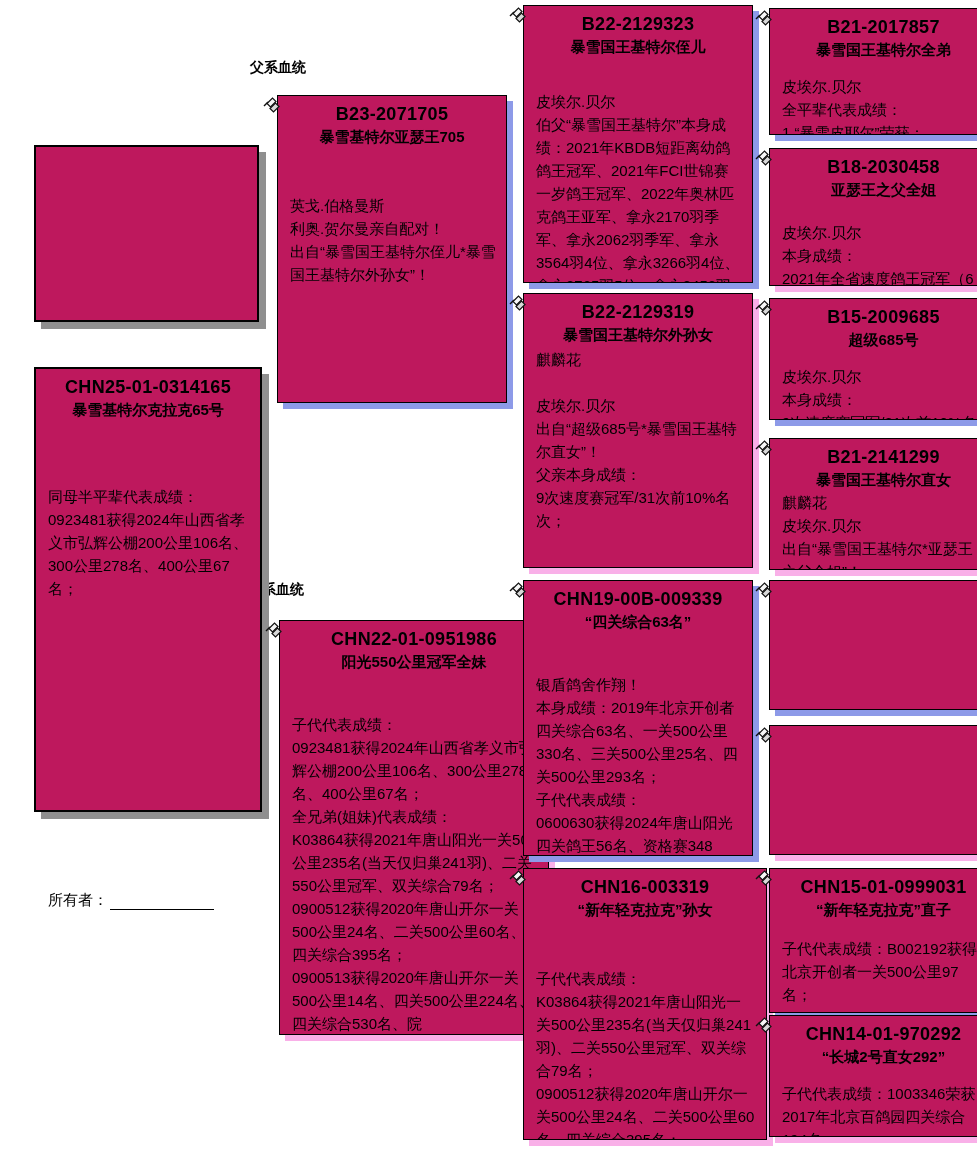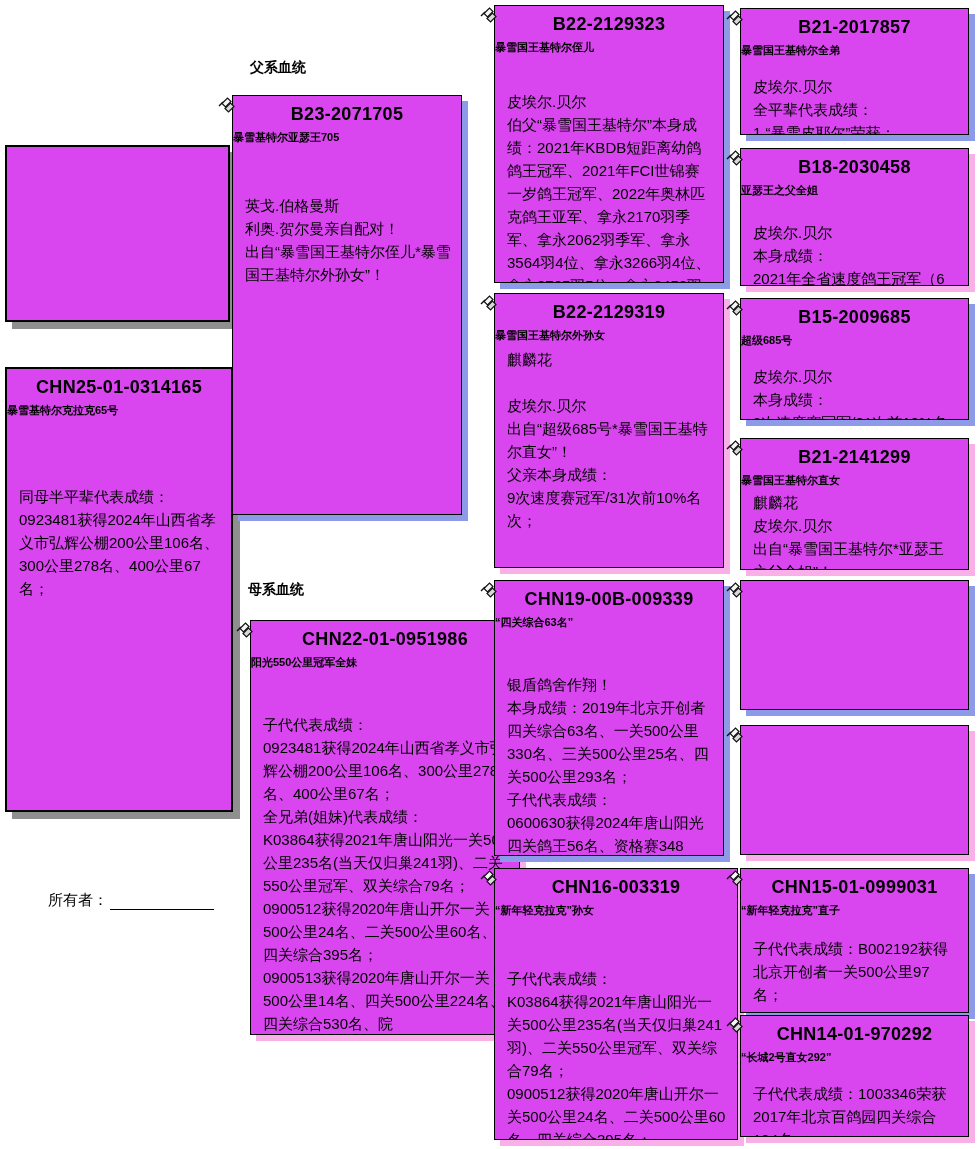--- a/index.html
+++ b/index.html
@@ -1,28 +1,28 @@
 <!DOCTYPE html>
 <html style="--male_shadow: #8d9ae8; --female_shadow: #f9b0e8; --neutral_shadow: #8f8f8f;"><head>
 <meta charset="utf-8">
 <style>
   * { box-sizing: border-box; margin: 0; padding: 0; }
   html,body { background:#ffffff; }
   body { font-family: "Liberation Sans", "DejaVu Sans", sans-serif; color:#000; }
   #canvas { position:relative; width:977px; height:1149px; background:#fff; overflow:hidden; }
 
-  .pbox { position:absolute; background:#d946ef; border:1.5px solid #000; }
+  .pbox { position:absolute; background:#be185d; border:1.5px solid #000;margin-left:29px; }
   .pbox.neutral { border-width:2px; box-shadow:7px 7px 0 var(--neutral_shadow); }
   .pbox.male    { box-shadow:6px 6px 0 var(--male_shadow); }
   .pbox.female  { box-shadow:6px 6px 0 var(--female_shadow); }
   .inner { position:absolute; inset:0; overflow:hidden; }
 
   .ring  { font-size:18px; font-weight:700; text-align:center; padding-top:6px;
            line-height:24px; letter-spacing:0.3px; }
-  .pname { font-size:11px; font-weight:700; line-height:22px; }
+  .pname { font-size:15px; font-weight:700; text-align:center; line-height:22px; }
   .body  { font-size:15px; line-height:23px; padding:0 10px 0 12px; }
   .body > div { min-height:23px; }
 
   .pin { position:absolute; left:-16px; top:1px; width:20px; height:20px; z-index:3; }
   .pin svg { display:block; }
 
   .bl-label { position:absolute; font-size:14px; font-weight:700; }
   .owner { position:absolute; font-size:15px;margin-top:29px; }
   .owner-line { display:inline-block; width:104px; height:15px;
                 border-bottom:1.6px solid #000; margin-left:2px; vertical-align:bottom; }
@@ -47,21 +47,21 @@
           <div>同母半平辈代表成绩：</div>
           <div>0923481获得2024年山西省孝义市弘辉公棚200公里106名、300公里278名、400公里67名；</div>
         </div>
     </div>
   </div>
 
   <div class="owner" style="left:48px;top:862px">
     <span>所有者：</span><span class="owner-line"></span>
   </div>
 
-  <div class="pbox male" style="left:232px;top:95px;width:230px;height:420px">
+  <div class="pbox male" style="left:248px;top:95px;width:230px;height:308px">
     <span class="pin">
       <svg viewBox="0 0 20 20" width="20" height="20">
           <path d="M2 9 L6 5" stroke="#111" stroke-width="1.4" fill="none"></path>
           <path d="M5 6.5 L10.5 1 L14 4.5 L8.5 10 Z" fill="#f7f7f7" stroke="#111" stroke-width="1.2"></path>
           <path d="M8 11.5 L13.5 6 L17 9.5 L11.5 15 Z" fill="#d9d9d9" stroke="#111" stroke-width="1.2"></path>
         </svg>
     </span>
     <div class="inner">
       <div class="ring">B23-2071705</div>
       <div class="pname">暴雪基特尔亚瑟王705</div>

